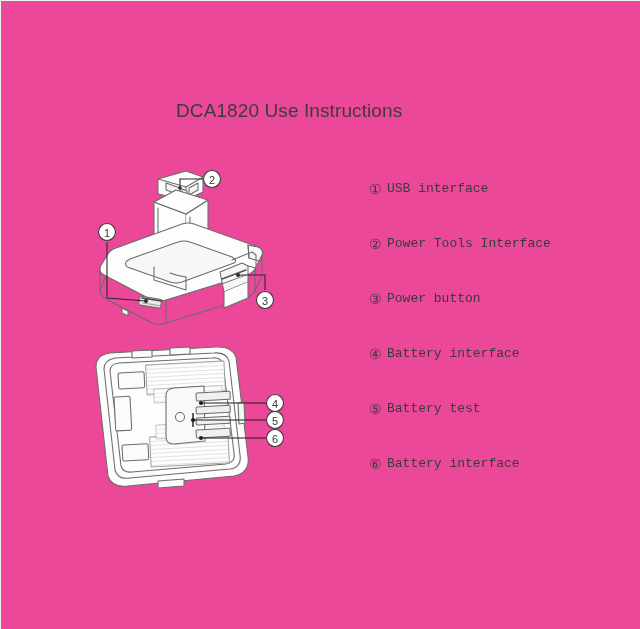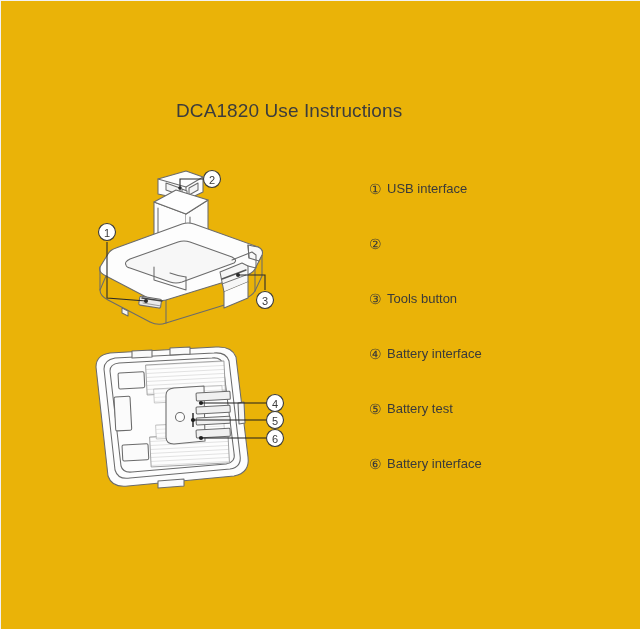--- a/index.html
+++ b/index.html
@@ -8,21 +8,21 @@
     padding: 0;
     background: #ffffff;
   }
   body {
     font-family: "Liberation Sans", sans-serif;
   }
   #page {
     position: relative;
     width: 640px;
     height: 629px;
-    background: #eab308;
+    background: #ec4899;
     overflow: hidden;
   }
   
   #page-frame {
     position: absolute;
     left: 0; top: 0;
     width: 639px;
     height: 628px;
     border: 1px solid #f2f2f2;
     pointer-events: none;
@@ -73,20 +73,21 @@
     color: #3a3a3a;
     line-height: 16px;
     width: 18px;
     flex: 0 0 18px;
   }
   .legend-label {
     font-size: 13px;
     color: #3a3a3a;
     line-height: 16px;
     white-space: nowrap;
+    font-family: Liberation Mono, monospace;
   }
 </style>
 </head>
 <body>
 
 <div id="page">
 
   <div id="page-frame"></div>
 
   <div id="title">DCA1820 Use Instructions</div>
@@ -252,25 +253,26 @@
 
   <div id="legend">
 
     <div class="legend-item">
       <span class="legend-marker">①</span>
       <span class="legend-label">USB interface</span>
     </div>
 
     <div class="legend-item">
       <span class="legend-marker">②</span>
+      <span class="legend-label">Power Tools Interface</span>
     </div>
 
     <div class="legend-item">
       <span class="legend-marker">③</span>
-      <span class="legend-label">Tools button</span>
+      <span class="legend-label">Power button</span>
     </div>
 
     <div class="legend-item">
       <span class="legend-marker">④</span>
       <span class="legend-label">Battery interface</span>
     </div>
 
     <div class="legend-item">
       <span class="legend-marker">⑤</span>
       <span class="legend-label">Battery test</span>

